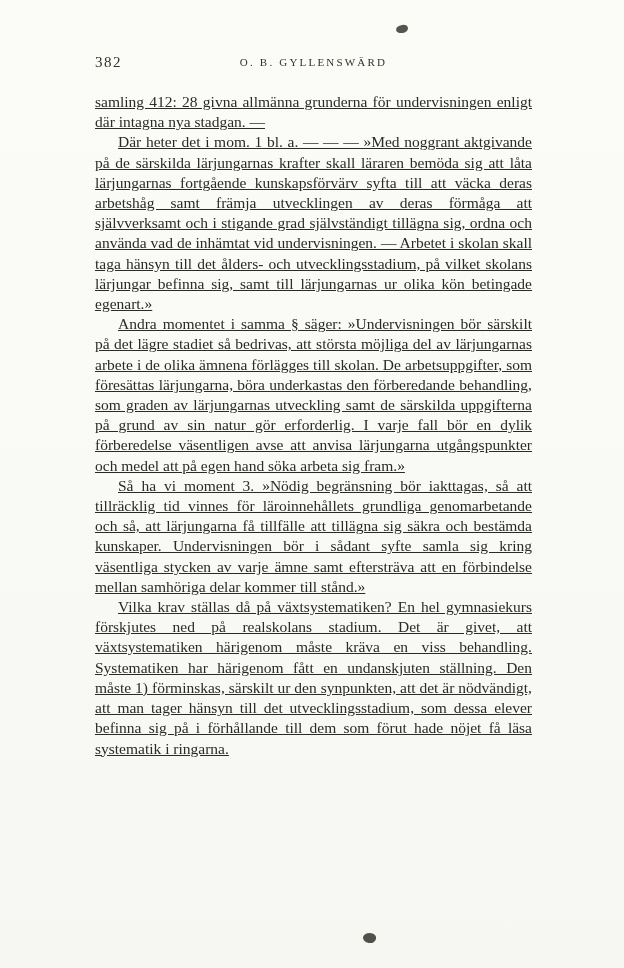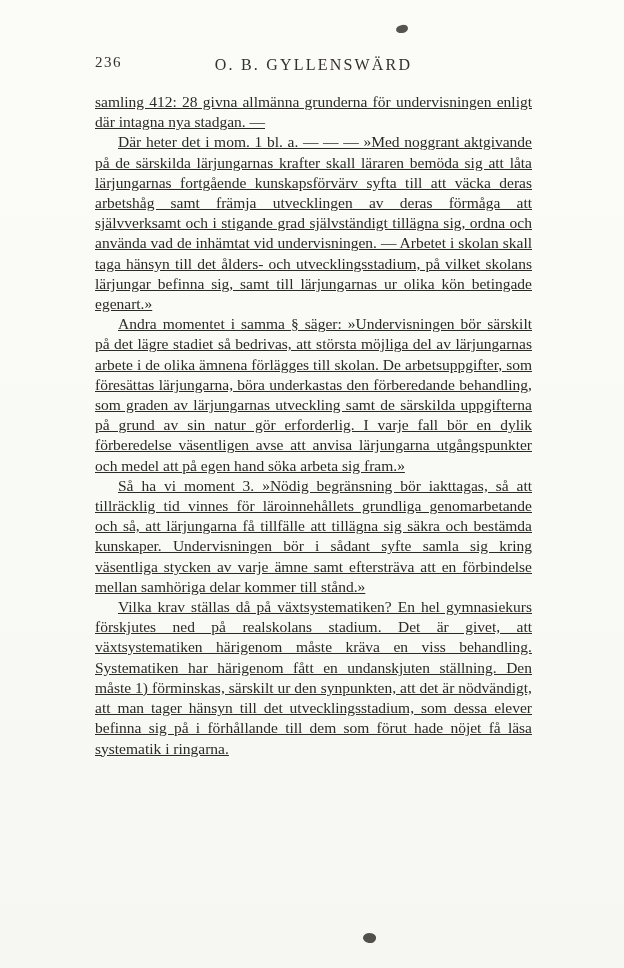--- a/index.html
+++ b/index.html
@@ -39,21 +39,21 @@
     letter-spacing: 1.5px;
     color: #333129;
   }
 
   .running-head {
     position: absolute;
     left: 0;
     right: 0;
     top: 2px;
     text-align: center;
-    font-size: 16px;
+    font-size: 11px;
     letter-spacing: 2.2px;
     color: #333129;
   }
 
   .text-block {
     position: absolute;
     top: 92px;
     left: 95px;
     width: 437px;
     font-size: 15.5px;
@@ -87,21 +87,21 @@
     transform: rotate(12deg);
     opacity: 0.92;
   }
 </style>
 </head>
 <body>
 
 <div class="page">
 
   <div class="header">
-    <span class="page-number">236</span>
+    <span class="page-number">382</span>
     <span class="running-head">O. B. GYLLENSWÄRD</span>
   </div>
 
   <div class="text-block">
     <p class="para">samling 412: 28 givna allmänna grunderna för undervisningen enligt där intagna nya stadgan. —</p>
     <p class="para indent">Där heter det i mom. 1 bl. a. — — — »Med noggrant aktgivande på de särskilda lärjungarnas krafter skall läraren bemöda sig att låta lärjungarnas fortgående kunskapsförvärv syfta till att väcka deras arbetshåg samt främja utvecklingen av deras förmåga att självverksamt och i stigande grad självständigt tillägna sig, ordna och använda vad de inhämtat vid undervisningen. — Arbetet i skolan skall taga hänsyn till det ålders- och utvecklingsstadium, på vilket skolans lärjungar befinna sig, samt till lärjungarnas ur olika kön betingade egenart.»</p>
     <p class="para indent">Andra momentet i samma § säger: »Undervisningen bör särskilt på det lägre stadiet så bedrivas, att största möjliga del av lärjungarnas arbete i de olika ämnena förlägges till skolan. De arbetsuppgifter, som föresättas lärjungarna, böra underkastas den förberedande behandling, som graden av lärjungarnas utveckling samt de särskilda uppgifterna på grund av sin natur gör erforderlig. I varje fall bör en dylik förberedelse väsentligen avse att anvisa lärjungarna utgångspunkter och medel att på egen hand söka arbeta sig fram.»</p>
     <p class="para indent">Så ha vi moment 3. »Nödig begränsning bör iakttagas, så att tillräcklig tid vinnes för läroinnehållets grundliga genomarbetande och så, att lärjungarna få tillfälle att tillägna sig säkra och bestämda kunskaper. Undervisningen bör i sådant syfte samla sig kring väsentliga stycken av varje ämne samt eftersträva att en förbindelse mellan samhöriga delar kommer till stånd.»</p>
     <p class="para indent">Vilka krav ställas då på växtsystematiken? En hel gymnasiekurs förskjutes ned på realskolans stadium. Det är givet, att växtsystematiken härigenom måste kräva en viss behandling. Systematiken har härigenom fått en undanskjuten ställning. Den måste 1) förminskas, särskilt ur den synpunkten, att det är nödvändigt, att man tager hänsyn till det utvecklingsstadium, som dessa elever befinna sig på i förhållande till dem som förut hade nöjet få läsa systematik i ringarna.</p>
   </div>

